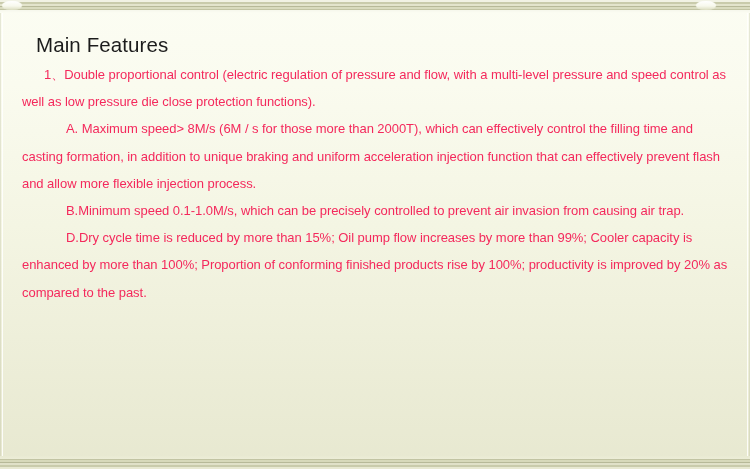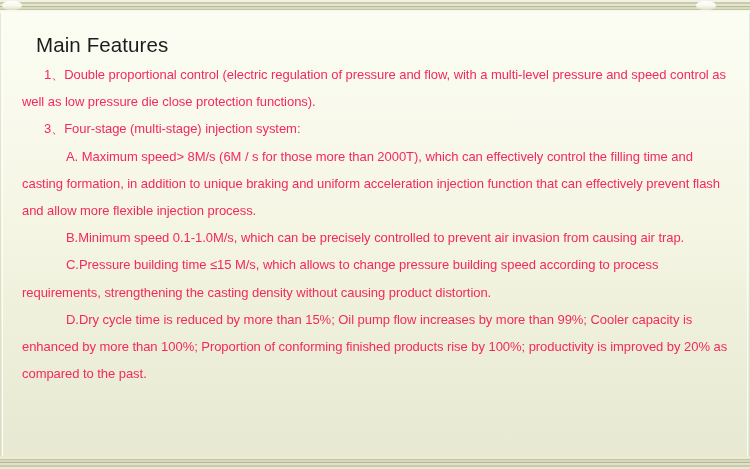--- a/index.html
+++ b/index.html
@@ -165,24 +165,22 @@
   <div class="edge-line-left"></div>
   <div class="edge-shade-right"></div>
   <div class="edge-line-right"></div>
 
   <div class="content">
 
     <h1 class="page-title">Main Features</h1>
 
     <div class="body-text">
       <p class="para indent-1">1、Double proportional control (electric regulation of pressure and flow, with a multi-level pressure and speed control as well as low pressure die close protection functions).</p>
-      <p class="para indent-1">3、Four-stage (multi-stage) injection system:</p>
       <p class="para indent-2">A. Maximum speed&gt; 8M/s (6M / s for those more than 2000T), which can effectively control the filling time and casting formation, in addition to unique braking and uniform acceleration injection function that can effectively prevent flash and allow more flexible injection process.</p>
       <p class="para indent-2">B.Minimum speed 0.1-1.0M/s, which can be precisely controlled to prevent air invasion from causing air trap.</p>
-      <p class="para indent-2">C.Pressure building time ≤15 M/s, which allows to change pressure building speed according to process requirements, strengthening the casting density without causing product distortion.</p>
       <p class="para indent-2">D.Dry cycle time is reduced by more than 15%; Oil pump flow increases by more than 99%; Cooler capacity is enhanced by more than 100%; Proportion of conforming finished products rise by 100%; productivity is improved by 20% as compared to the past.</p>
     </div>
 
   </div>
 
   <div class="ornament bl"></div>
   <div class="ornament br"></div>
 
   <div class="rule-band bottom">
     <div class="stripe s1"></div>

